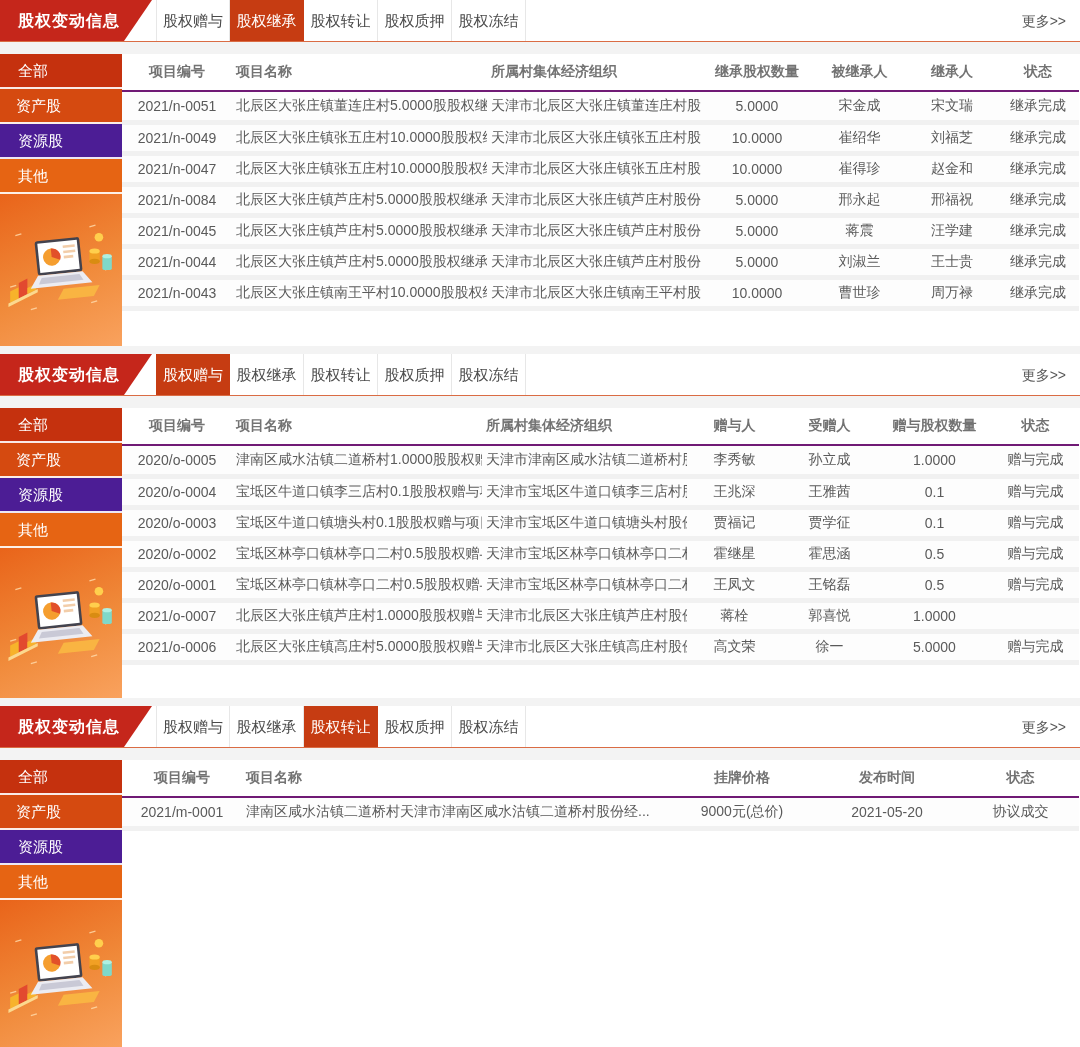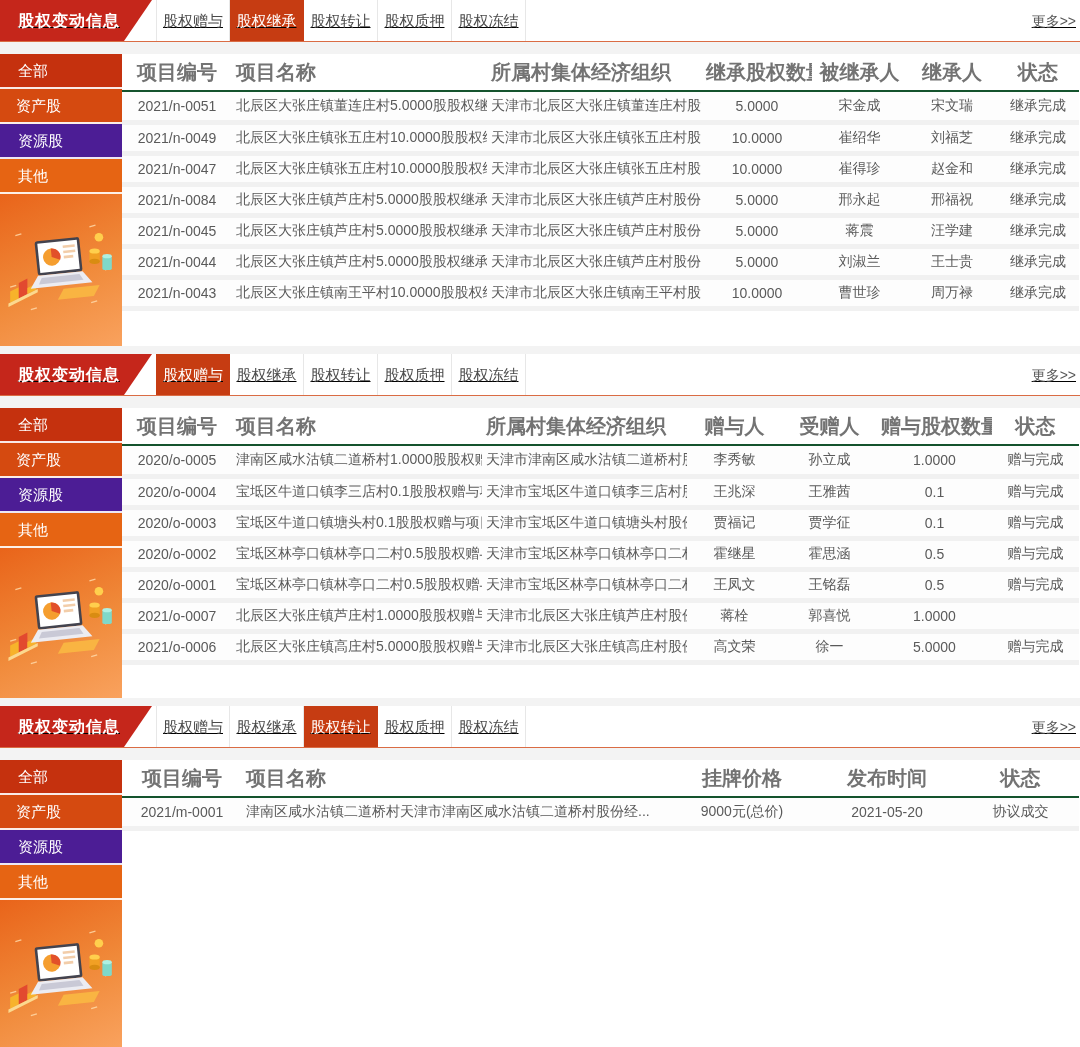--- a/index.html
+++ b/index.html
@@ -13,21 +13,20 @@
   }
   .section { margin-bottom: 8px; }
 
   
   .tab-bar {
     height: 42px;
     background: #fff;
     border-bottom: 1px solid #da6c44;
     display: flex;
     align-items: stretch;
-    text-decoration: underline;
   }
   .ribbon {
     width: 152px;
     background: #c5261b;
     clip-path: polygon(0 0, 100% 0, calc(100% - 28px) 100%, 0 100%);
     color: #fff;
     font-size: 16px;
     font-weight: bold;
     line-height: 42px;
     padding-left: 18px;
@@ -48,21 +47,21 @@
   }
   .tab:first-child { border-left: 1px solid #e7e7e7; }
   .tab.active {
     background: #c63c12;
     color: #fff;
     border-color: #c63c12;
   }
   .more {
     margin-left: auto;
     line-height: 42px;
-    padding-right: 4px;
+    padding-right: 14px;
     font-size: 14px;
     color: #585858;
     cursor: pointer;
     text-decoration: none;
   }
 
   
   .content { display: flex; margin-top: 12px; }
   .sec1 .content { height: 292px; }
   .sec2 .content { height: 290px; }
@@ -89,24 +88,24 @@
     justify-content: center;
     align-items: flex-start;
   }
   .side-illu svg { width: 112px; margin-top: 26px; }
 
   
   .table-wrap { flex: 1; background: #fff; overflow: hidden; }
   table { width: 957px; border-collapse: collapse; table-layout: fixed; }
   th {
     height: 37px;
-    font-size: 20px;
+    font-size: 14px;
     font-weight: bold;
     color: #737373;
-    border-bottom: 2px solid #14532d;
+    border-bottom: 2px solid #701a75;
     white-space: nowrap;
     overflow: hidden;
     padding: 0 4px;
   }
   td {
     height: 31px;
     font-size: 14px;
     color: #5a5a5a;
     border-bottom: 5px solid #f1f1f1;
     white-space: nowrap;

